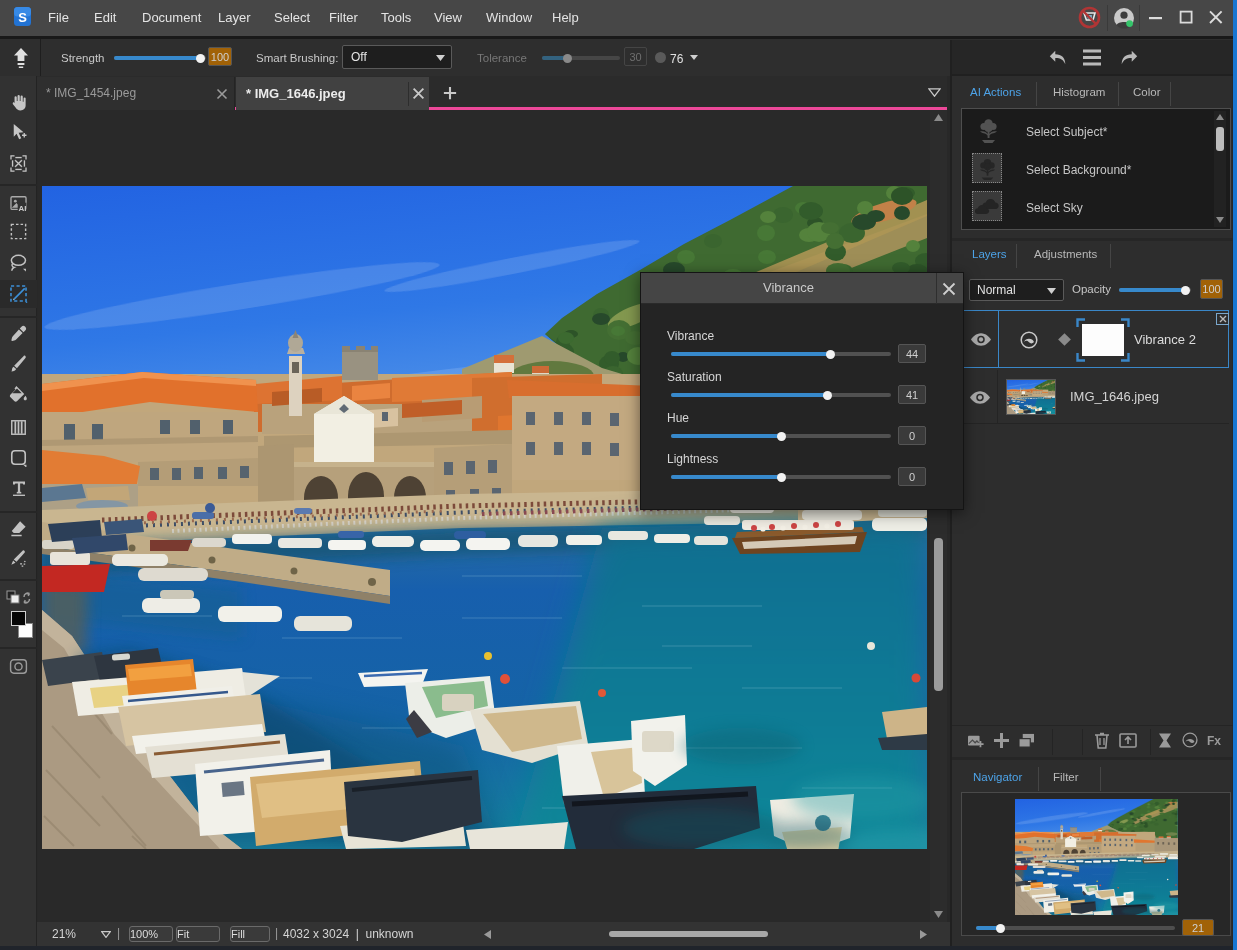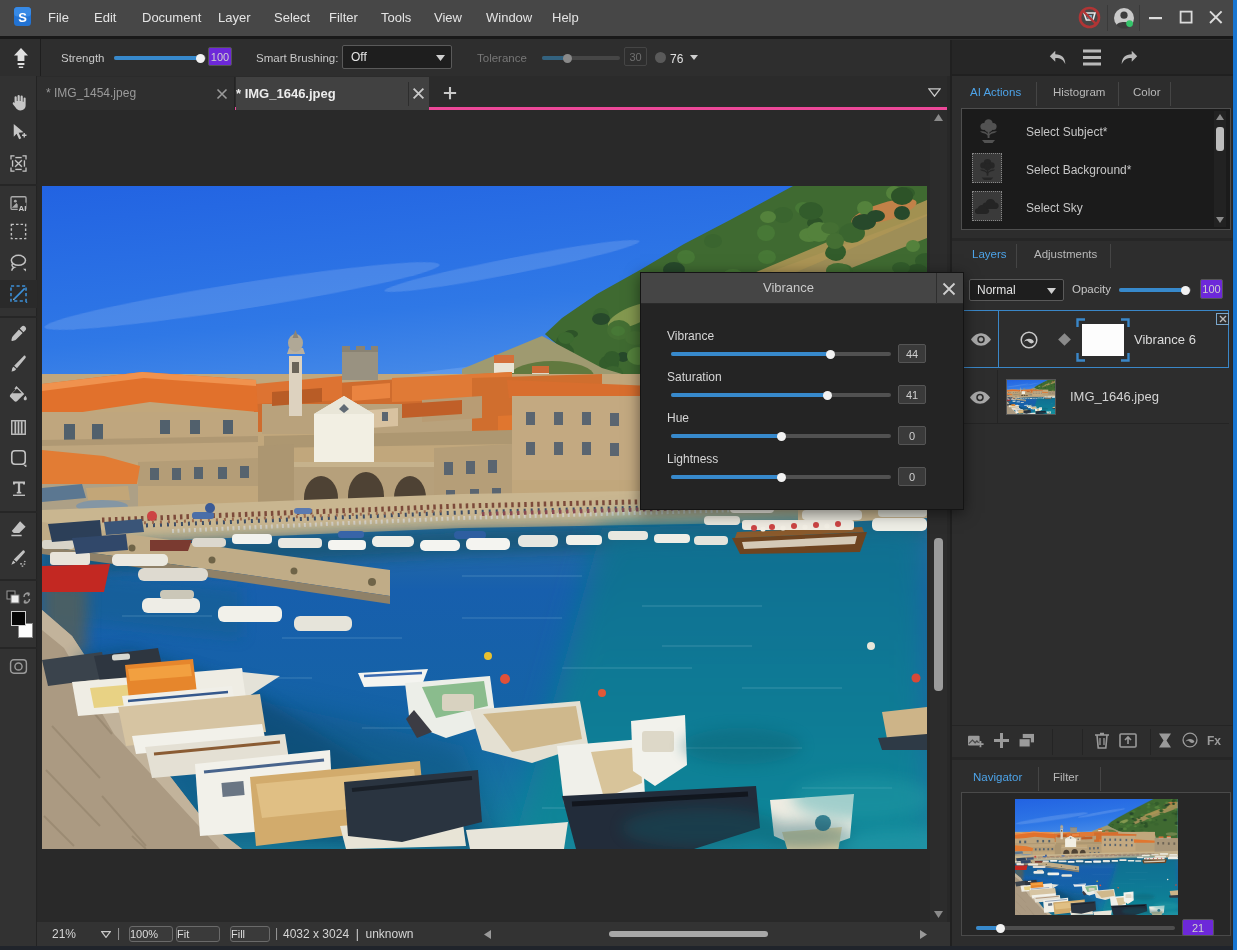--- a/index.html
+++ b/index.html
@@ -7,21 +7,21 @@
     font-family:"Liberation Sans", sans-serif; }
   .abs { position:absolute; }
   #app { position:relative; width:1237px; height:950px; }
   
   #menubar { position:absolute; left:0; top:0; width:1237px; height:36px; background:#474747; }
   #menubar .mi { position:absolute; top:0; height:36px; line-height:36px; color:#e4e4e4; font-size:13px; }
   
   #optrow { position:absolute; left:0; top:36px; width:1237px; height:40px; background:#2e2e2e; border-top:3px solid #191919; }
   .lbl { color:#c9c9c9; font-size:11.5px;text-align:center; }
   .dim { color:#777; }
-  .valbox { position:absolute; background:#6d28d9; border:1px solid #555; border-radius:2px; color:#cfcfcf; font-size:11px; text-align:center; }
+  .valbox { position:absolute; background:#a16207; border:1px solid #555; border-radius:2px; color:#cfcfcf; font-size:11px; text-align:center; }
   .valbox.dim { color:#6f6f6f; border-color:#454545; background:#2e2e2e; }
   
   .track { position:absolute; height:4px; border-radius:2px; background:#5a5a5a; }
   .track .fill { position:absolute; left:0; top:0; height:4px; border-radius:2px; background:#3789cc; }
   .knob { position:absolute; width:9px; height:9px; border-radius:50%; background:#f2f2f2; top:-2.5px; }
   
   #tabbar { position:absolute; left:37px; top:76px; width:910px; height:34px; background:#2b2b2b; border-bottom:3px solid #ec4899; }
   .tab { position:absolute; top:1px; height:33px; line-height:33px; font-size:12px; }
   
   #ltool { position:absolute; left:0; top:76px; width:37px; height:874px; background:#323232; border-right:1px solid #232323;}
@@ -126,21 +126,21 @@
   </div>
 
   <div id="tabbar">
     <div class="tab" style="left:0;width:198px;background:#2f2f2f;color:#9a9a9a;border-right:1px solid #242424">
       <span style="margin-left:9px">* IMG_1454.jpeg</span>
       <svg class="icon" style="left:179px;top:11px;position:absolute" width="12" height="12" viewBox="0 0 12 12">
           <path d="M1.5 1.5 L10.5 10.5 M10.5 1.5 L1.5 10.5" stroke="#9a9a9a" stroke-width="1.6"></path>
         </svg>
     </div>
     <div class="tab" style="left:199px;width:193px;background:#414141;color:#ececec;font-weight:bold;font-size:13px">
-      <span style="">* IMG_1646.jpeg</span>
+      <span style="margin-left:10px">* IMG_1646.jpeg</span>
       <div class="abs" style="left:172px;top:5px;width:1px;height:24px;background:#2d2d2d"></div>
       <svg class="icon" style="left:176px;top:10px;position:absolute" width="13" height="13" viewBox="0 0 12 12">
           <path d="M1.5 1.5 L10.5 10.5 M10.5 1.5 L1.5 10.5" stroke="#c9c9c9" stroke-width="1.7"></path>
         </svg>
     </div>
     <svg class="icon" style="left:406px;top:10px;position:absolute" width="14" height="14" viewBox="0 0 16 16">
         <path d="M8 1 L8 15 M1 8 L15 8" stroke="#c9c9c9" stroke-width="2.4"></path>
       </svg>
     <svg class="icon" style="left:891px;top:12px;position:absolute" width="13" height="9" viewBox="0 0 13 9">
         <path d="M0.8 0.8 L12.2 0.8 L6.5 8.2 Z" fill="none" stroke="#c9c9c9" stroke-width="1.3"></path>
@@ -843,21 +843,21 @@
           <circle cx="9" cy="9" r="7.8" fill="none" stroke="#c9c9c9" stroke-width="1.5"></circle>
           <path d="M4 11 C6 9 8 10 9 11.3 C10.3 12.8 12.6 12.8 14 11 A5.5 5.5 0 0 0 4 11 Z" fill="#c9c9c9"></path>
         </svg>
       <div class="abs" style="left:98px;top:24px;width:9px;height:9px;background:#8a8a8a;transform:rotate(45deg)"></div>
       <div class="abs" style="left:120px;top:13px;width:42px;height:32px;background:#fdfdfd"></div>
       <svg class="icon" style="left:114px;top:7px" width="54" height="44" viewBox="0 0 54 44">
           <g stroke="#3a87c8" stroke-width="2.4" fill="none">
             <path d="M1.5 9 V1.5 H9 M45 1.5 H52.5 V9 M52.5 35 V42.5 H45 M9 42.5 H1.5 V35"></path>
           </g>
         </svg>
-      <div class="abs" style="left:172px;top:21px;color:#dcdcdc;font-size:13px">Vibrance 6</div>
+      <div class="abs" style="left:172px;top:21px;color:#dcdcdc;font-size:13px">Vibrance 2</div>
       <div class="abs" style="left:254px;top:2px;width:13px;height:12px;border:1px solid #7aa7cc">
         <svg class="icon" style="left:2px;top:1px" width="8" height="8" viewBox="0 0 8 8">
             <path d="M1 1 L7 7 M7 1 L1 7" stroke="#b9b9b9" stroke-width="1.4"></path>
           </svg>
       </div>
     </div>
     <div class="abs" style="left:9px;top:330px;width:268px;height:54px">
       <div class="abs" style="left:36px;top:0;width:1px;height:54px;background:#242424"></div>
       <svg class="icon" style="left:9px;top:21px" width="20" height="13" viewBox="0 0 24 15">
           <path d="M12 0 C6 0 2 4.5 0 7.5 C2 10.5 6 15 12 15 C18 15 22 10.5 24 7.5 C22 4.5 18 0 12 0 Z M12 12 a4.5 4.5 0 1 1 0-9 a4.5 4.5 0 0 1 0 9 Z" fill="#a8a8a8"></path>

